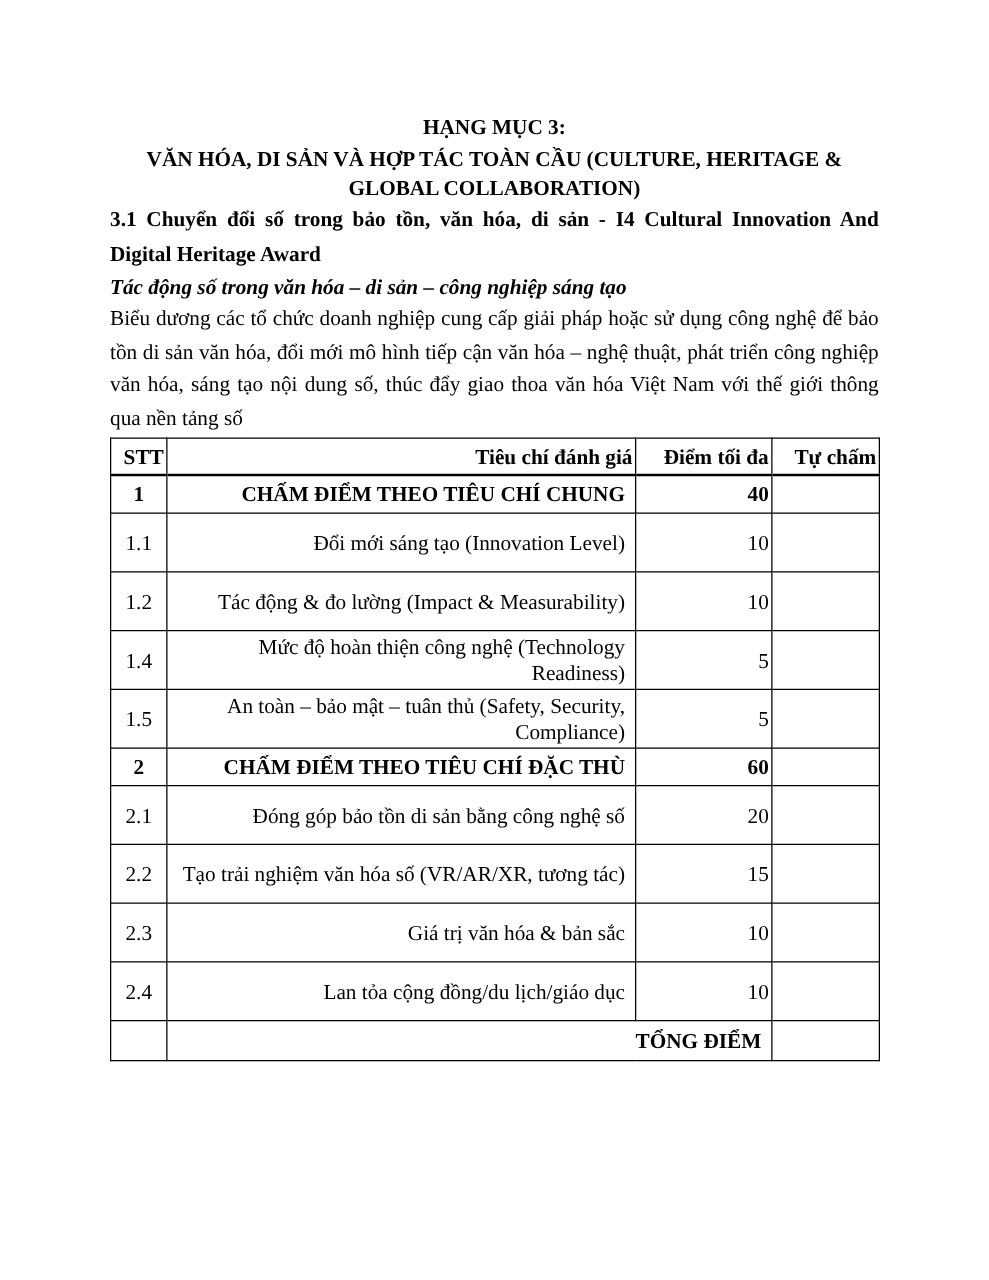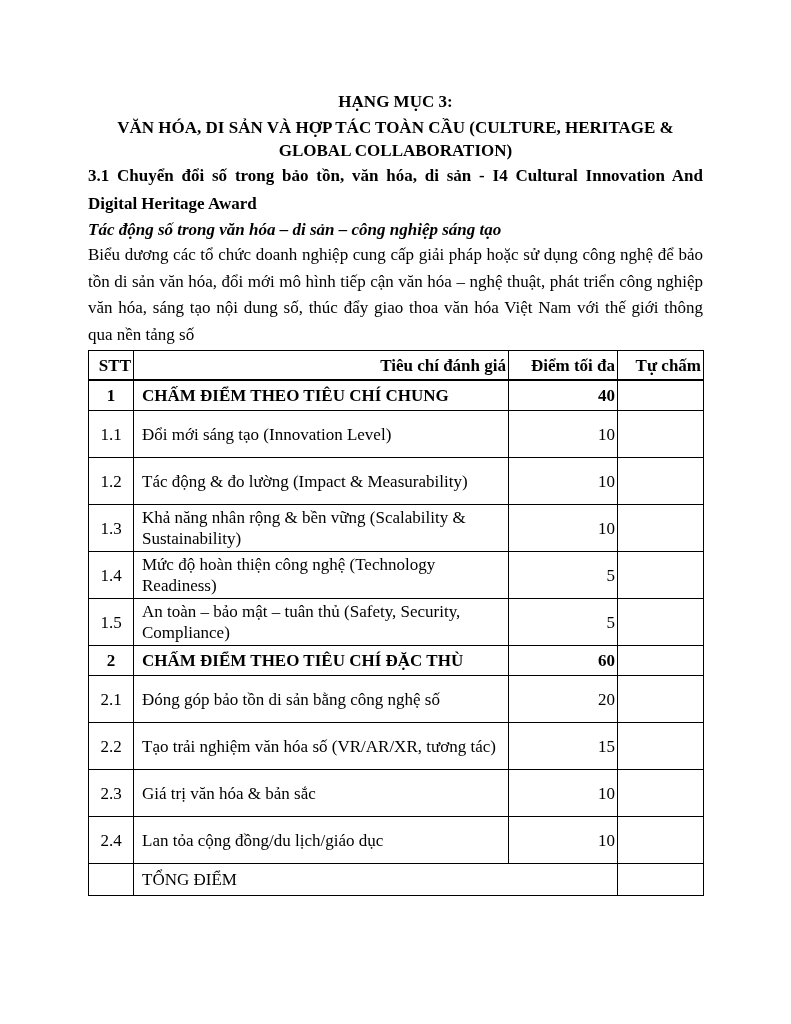--- a/index.html
+++ b/index.html
@@ -29,23 +29,23 @@
     line-height: 21px;
     overflow: hidden;
   }
   .score thead th {
     height: 26px; font-weight: 700; text-align: right;
     border-bottom-width: 2px; padding: 1px 2px;
   }
   tr.r-sec  td { height: 27px; font-weight: 700; }
   tr.r-norm td { height: 44px; }
   tr.r-foot td { height: 29px; }
-  tr.r-foot .c-crit { font-weight: 400; }
+  tr.r-foot .c-crit { font-weight: 700; }
   .c-stt  { text-align: center; padding: 1px 2px; }
-  .c-crit { text-align: left; padding: 1px 8px; }
+  .c-crit { text-align: right; padding: 1px 8px; }
   .c-max  { text-align: right; padding: 1px 2px; }
   .c-self { text-align: center; padding: 1px 2px; }
 </style>
 </head>
 <body>
 
 <div class="page">
 
   <div class="h-cat">HẠNG MỤC 3:</div>
   <div class="h-line">VĂN HÓA, DI SẢN VÀ HỢP TÁC TOÀN CẦU (CULTURE, HERITAGE &amp;</div>
@@ -79,26 +79,20 @@
       </tr>
       <tr class="r-norm">
         <td class="c-stt">1.1</td>
         <td class="c-crit">Đổi mới sáng tạo (Innovation Level)</td>
         <td class="c-max">10</td>
         <td class="c-self"></td>
       </tr>
       <tr class="r-norm">
         <td class="c-stt">1.2</td>
         <td class="c-crit">Tác động &amp; đo lường (Impact &amp; Measurability)</td>
-        <td class="c-max">10</td>
-        <td class="c-self"></td>
-      </tr>
-      <tr class="r-norm">
-        <td class="c-stt">1.3</td>
-        <td class="c-crit">Khả năng nhân rộng &amp; bền vững (Scalability &amp; Sustainability)</td>
         <td class="c-max">10</td>
         <td class="c-self"></td>
       </tr>
       <tr class="r-norm">
         <td class="c-stt">1.4</td>
         <td class="c-crit">Mức độ hoàn thiện công nghệ (Technology Readiness)</td>
         <td class="c-max">5</td>
         <td class="c-self"></td>
       </tr>
       <tr class="r-norm">

